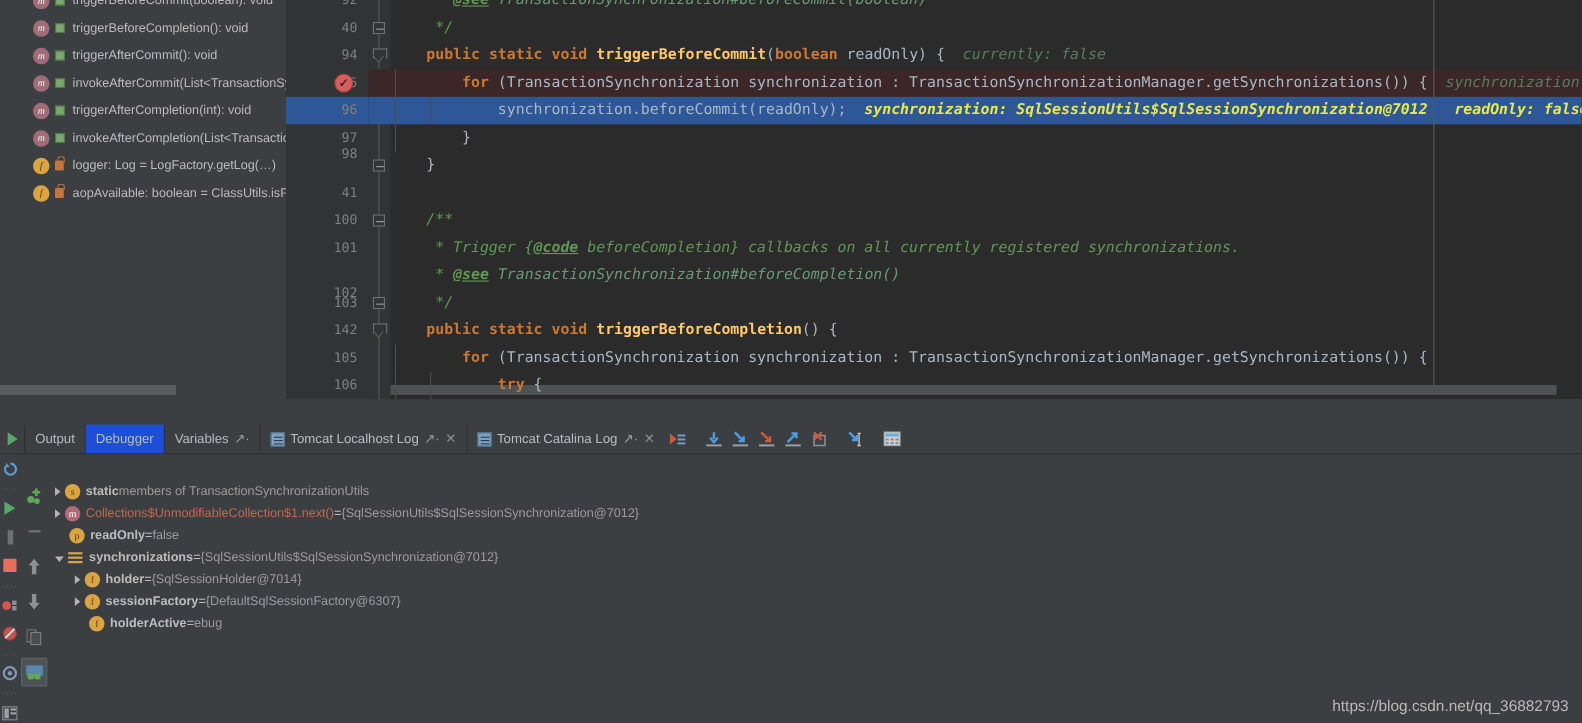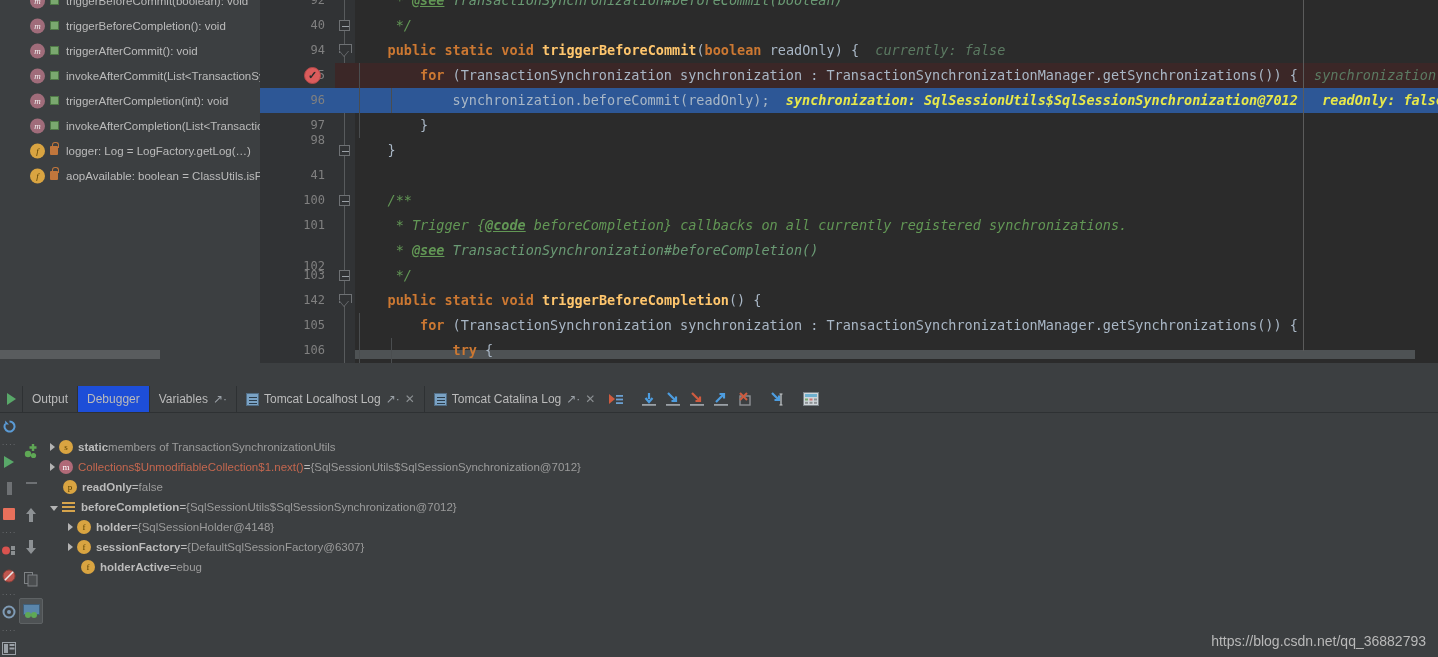--- a/index.html
+++ b/index.html
@@ -626,30 +626,30 @@
             <span class="veq"> = </span>
             <span class="vval">false</span>
           </div>
           <div class="vrow" style="position: absolute; top: 62px; left: 6px;">
             <span class="tri down"></span>
             <span class="vico list" style="position:relative;display:inline-block;margin-right:5px;">
               <i style="top:0"></i>
               <i style="top:4px"></i>
               <i style="top:8px"></i>
             </span>
-            <span class="vname">beforeCompletion</span>
+            <span class="vname">synchronizations</span>
             <span class="veq"> = </span>
             <span class="vval">{SqlSessionUtils$SqlSessionSynchronization@7012}</span>
           </div>
           <div class="vrow" style="position: absolute; top: 82px; left: 24px;">
             <span class="tri"></span>
             <span class="vico f">f</span>
             <span class="vname">holder</span>
             <span class="veq"> = </span>
-            <span class="vval">{SqlSessionHolder@4148}</span>
+            <span class="vval">{SqlSessionHolder@7014}</span>
           </div>
           <div class="vrow" style="position: absolute; top: 102px; left: 24px;">
             <span class="tri"></span>
             <span class="vico f">f</span>
             <span class="vname">sessionFactory</span>
             <span class="veq"> = </span>
             <span class="vval">{DefaultSqlSessionFactory@6307}</span>
           </div>
           <div class="vrow" style="position: absolute; top: 122px; left: 24px;">
             <span class="tri spacer"></span>

